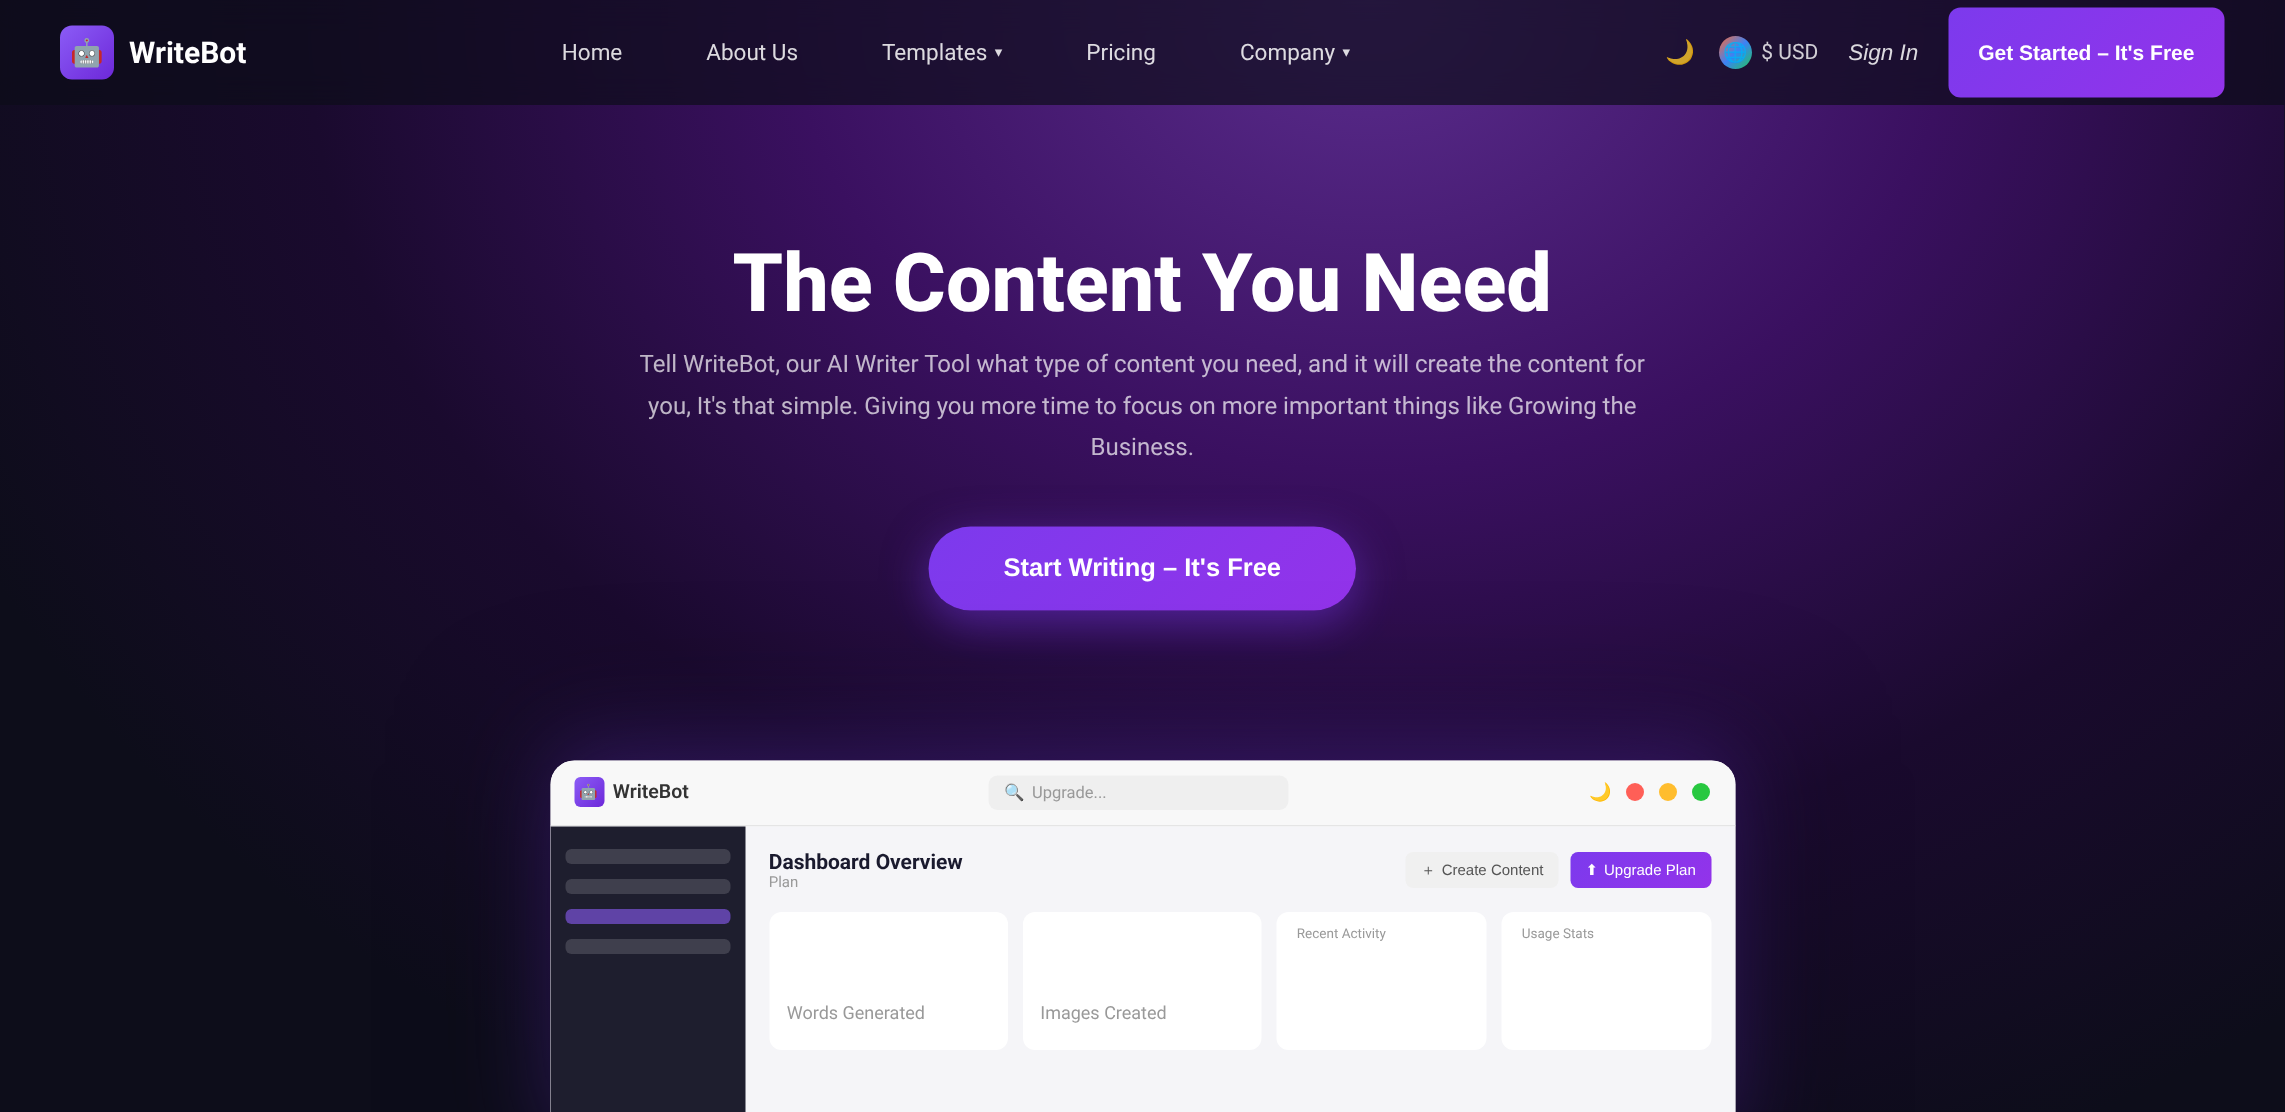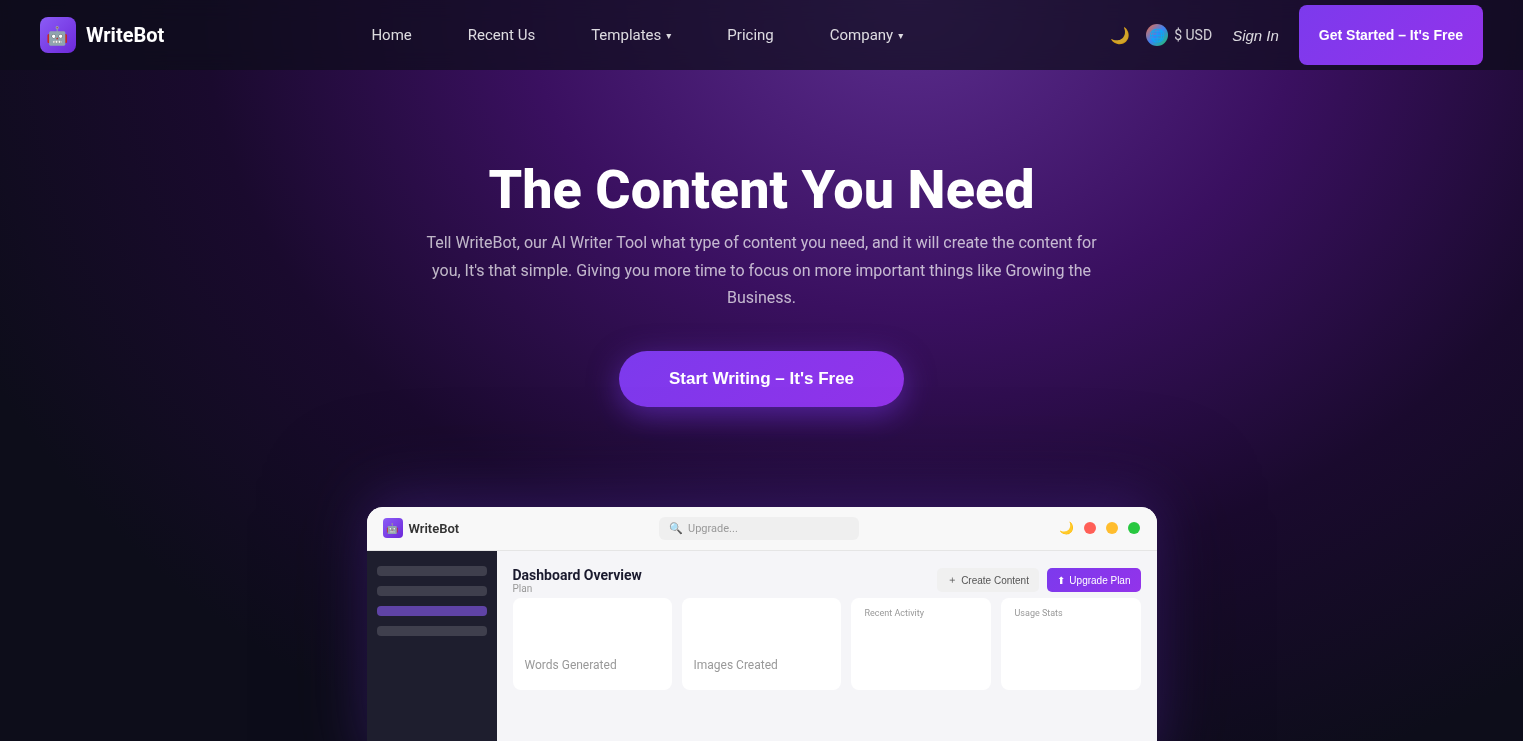--- a/index.html
+++ b/index.html
@@ -285,21 +285,21 @@
 
     .dashboard-main {
       flex: 1;
       padding: 16px;
     }
 
     .dash-header-row {
       display: flex;
       justify-content: space-between;
       align-items: center;
-      margin-bottom: 4px;
+      margin-bottom: 14px;
     }
 
     .dash-title {
       font-size: 14px;
       font-weight: 700;
       color: #1a1a2e;
     }
 
     .dash-subtitle {
       font-size: 10px;
@@ -390,21 +390,21 @@
     <div class="logo-area">
       <div class="logo-icon">🤖</div>
       <span class="logo-text">WriteBot</span>
     </div>
 
     <ul class="nav-links">
       <li>
         <a href="#">Home</a>
       </li>
       <li>
-        <a href="#">Recent Us</a>
+        <a href="#">About Us</a>
       </li>
       <li>
         <a href="#">
           <span>Templates</span>
           <span class="chevron-down">▾</span>
         </a>
       </li>
       <li>
         <a href="#">Pricing</a>
       </li>

